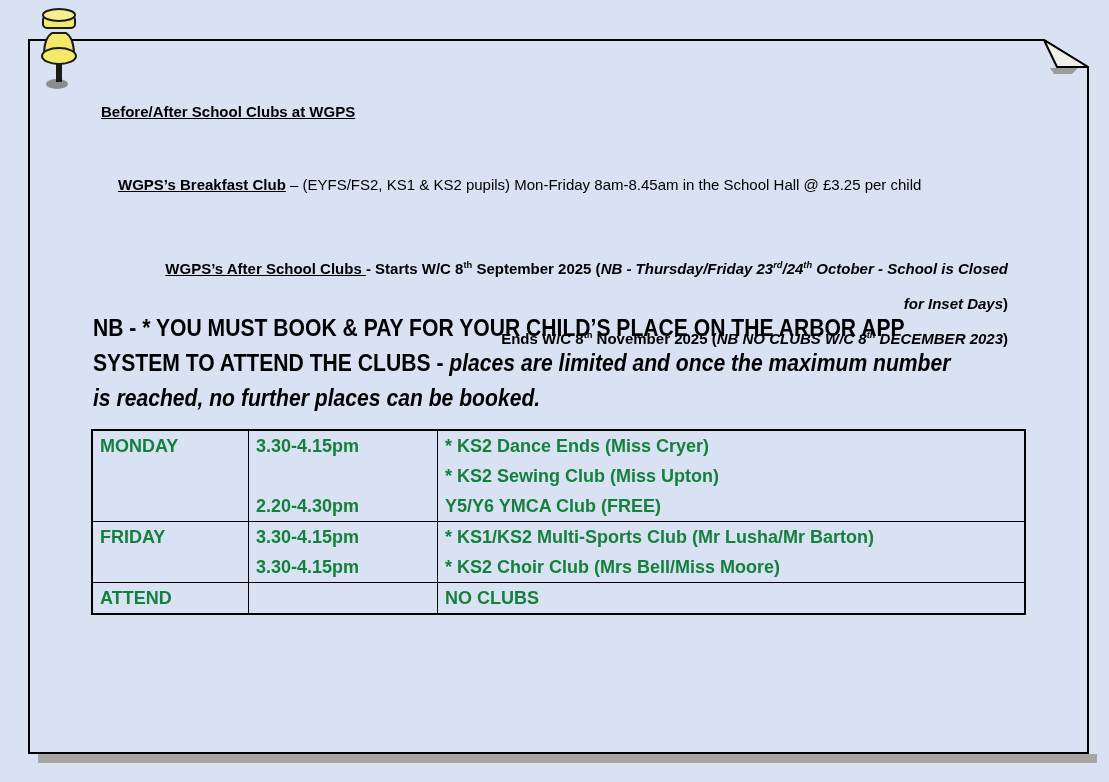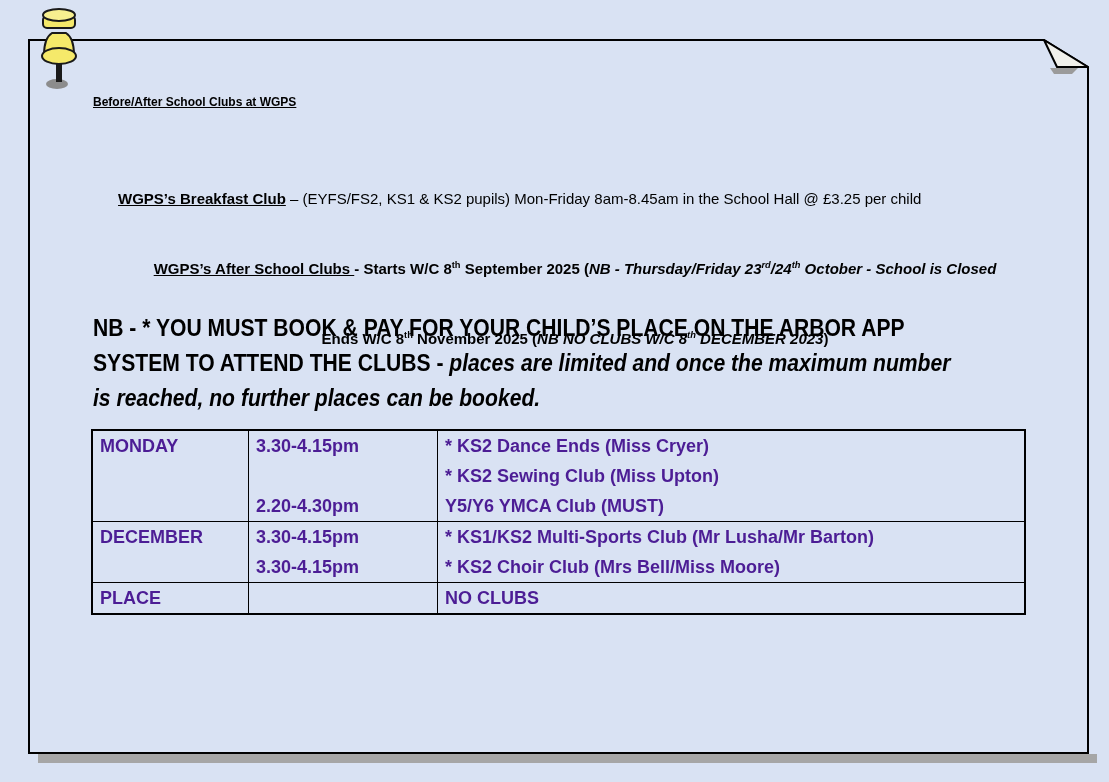--- a/index.html
+++ b/index.html
@@ -5,43 +5,43 @@
   html,body{margin:0;padding:0;}
   body{font-family:"Liberation Sans",sans-serif;}
   .stage{
     position:relative;width:1109px;height:782px;
     background:#d9e2f3;overflow:hidden;
   }
   .chrome{position:absolute;left:0;top:0;width:1109px;height:782px;}
   .content{position:absolute;left:29px;top:40px;width:1059px;height:713px;color:#000;}
 
   .title{
-    position:absolute;left:64px;top:55px;margin:0;
-    font-size:12px;font-weight:bold;text-decoration:underline;
+    position:absolute;left:64px;top:55px;margin:8px;
+    font-size:15px;font-weight:bold;text-decoration:underline;
     white-space:pre;
   }
   .line{position:absolute;left:64px;margin:0;font-size:15px;line-height:20px;white-space:pre;}
   .line span, .line sup{white-space:pre;}
-  .centerline{left:76px;width:915px;text-align:center;}
+  .centerline{left:64px;width:915px;text-align:right;}
   .b{font-weight:bold;}
   .bu{font-weight:bold;text-decoration:underline;}
   .bi{font-weight:bold;font-style:italic;}
   sup{font-size:62%;line-height:0;}
 
   .nb{
     position:absolute;left:64px;top:270px;width:1040px;
     transform:scaleX(0.88);transform-origin:left top;
     font-size:24px;font-weight:bold;line-height:35px;
   }
   .nb .it{font-style:italic;}
 
   table.clubs{
     position:absolute;left:62px;top:389px;
     border-collapse:collapse;table-layout:fixed;width:917px;
-    font-size:18px;font-weight:bold;color:#4c1d95;
+    font-size:18px;font-weight:bold;color:#15803d;
   }
   table.clubs td{
     border:1px solid #000;vertical-align:top;
     padding:0 0 0 7px;overflow:hidden;
   }
   table.clubs{border:2px solid #000;}
   td.c-day{width:148px;}
   td.c-time{width:181px;}
   td.c-club{width:579px;}
   .cell-line{height:30px;line-height:30px;white-space:pre;}
@@ -68,29 +68,32 @@
       <ellipse cx="59" cy="56" rx="17" ry="8" fill="#f5e96a" stroke="#1a1a1a" stroke-width="2"></ellipse>
       <rect x="43" y="16" width="32" height="12" rx="4" fill="#f5e96a" stroke="#1a1a1a" stroke-width="2"></rect>
       <ellipse cx="59" cy="15" rx="16" ry="6" fill="#f7ef8f" stroke="#1a1a1a" stroke-width="2"></ellipse>
     </g>
   </svg>
 
   <div class="content">
 
     <h1 class="title">Before/After School Clubs at WGPS</h1>
 
-    <p class="line" style="top:129px">
+    <p class="line" style="top:115px">
       <span class="bu">WGPS’s Breakfast Club</span><span> – (EYFS/FS2, KS1 &amp; KS2 pupils) Mon-Friday 8am-8.45am in the School Hall @ £3.25 per child</span>
     </p>
 
 
     <p class="line centerline" style="top:199px">
       <span class="bu">WGPS’s After School Clubs&nbsp;</span><span class="b">- Starts W/C 8</span><sup class="b">th</sup><span class="b"> September 2025 (</span><span class="bi">NB - Thursday/Friday 23</span><sup class="bi">rd</sup><span class="bi">/24</span><sup class="bi">th</sup><span class="bi"> October - School is Closed</span>
     </p>
 
+    <p class="line centerline" style="top:234px">
+      <span class="bi">for Inset Days</span><span class="b">)</span>
+    </p>
 
     <p class="line centerline" style="top:269px">
       <span class="b">Ends W/C 8</span><sup class="b">th</sup><span class="b"> November 2025 (</span><span class="bi">NB NO CLUBS W/C 8</span><sup class="bi">th</sup><span class="bi"> DECEMBER 2023</span><span class="b">)</span>
     </p>
 
     <div class="nb">
       <div>NB - * YOU MUST BOOK &amp; PAY FOR YOUR CHILD’S PLACE ON THE ARBOR APP</div>
       <div><span style="white-space:pre">SYSTEM TO ATTEND THE CLUBS - </span><span class="it">places are limited and once the maximum number</span></div>
       <div class="it">is reached, no further places can be booked.</div>
     </div>
@@ -102,39 +105,39 @@
               <div class="cell-line">MONDAY</div>
             </td>
           <td class="c-time">
             <div class="cell-line">3.30-4.15pm</div>
             <div class="cell-line"></div>
             <div class="cell-line">2.20-4.30pm</div>
           </td>
           <td class="c-club">
             <div class="cell-line">* KS2 Dance Ends (Miss Cryer)</div>
             <div class="cell-line">* KS2 Sewing Club (Miss Upton)</div>
-            <div class="cell-line">Y5/Y6 YMCA Club (MUST)</div>
+            <div class="cell-line">Y5/Y6 YMCA Club (FREE)</div>
           </td>
         </tr>
         <tr>
           <td class="c-day">
-              <div class="cell-line">DECEMBER</div>
+              <div class="cell-line">FRIDAY</div>
             </td>
           <td class="c-time">
             <div class="cell-line">3.30-4.15pm</div>
             <div class="cell-line">3.30-4.15pm</div>
           </td>
           <td class="c-club">
             <div class="cell-line">* KS1/KS2 Multi-Sports Club (Mr Lusha/Mr Barton)</div>
             <div class="cell-line">* KS2 Choir Club (Mrs Bell/Miss Moore)</div>
           </td>
         </tr>
         <tr>
           <td class="c-day">
-              <div class="cell-line">PLACE</div>
+              <div class="cell-line">ATTEND</div>
             </td>
           <td class="c-time">
               <div class="cell-line"></div>
             </td>
           <td class="c-club">
               <div class="cell-line">NO CLUBS</div>
             </td>
         </tr>
       </tbody>
     </table>

